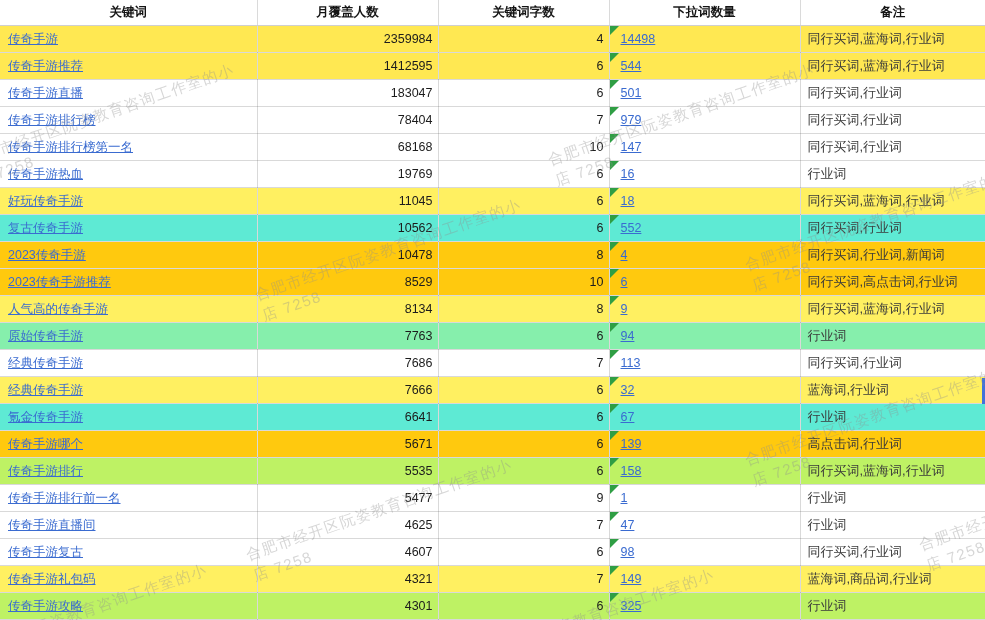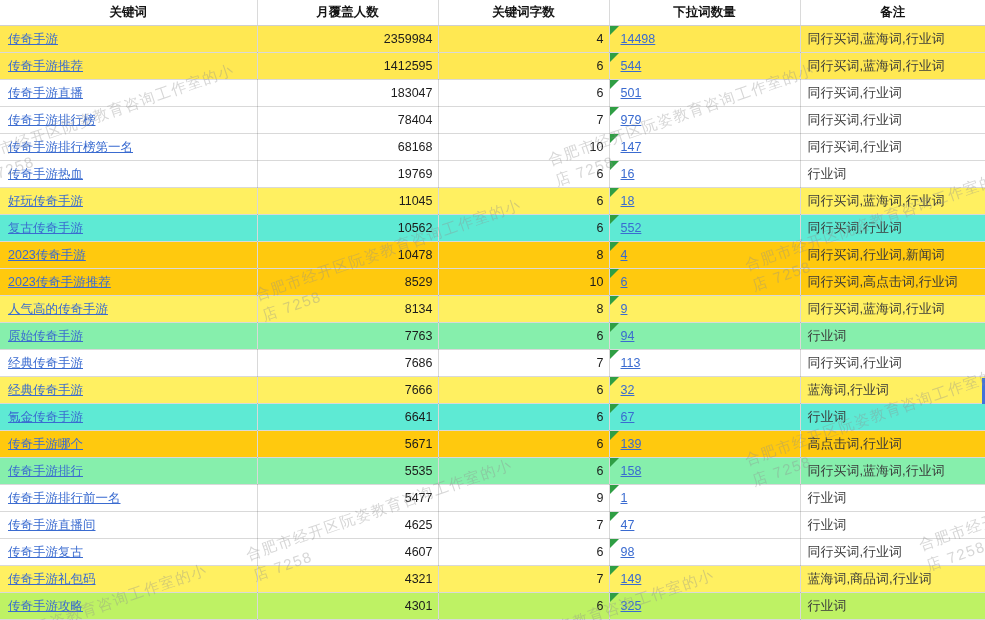--- a/index.html
+++ b/index.html
@@ -213,21 +213,21 @@
         <tr style="background: rgb(255, 201, 14);">
     <td class="c-kw"><a class="lnk">传奇手游哪个</a></td>
     <td class="c-num">5671</td>
     <td class="c-num">6</td>
     <td class="c-dd">
       <span class="tri"></span>
       <a class="lnk">139</a>
     </td>
     <td class="c-remark">高点击词,行业词</td>
   </tr>
-        <tr style="background: #86efac;">
+        <tr style="background: #bef264;">
     <td class="c-kw"><a class="lnk">传奇手游排行</a></td>
     <td class="c-num">5535</td>
     <td class="c-num">6</td>
     <td class="c-dd">
       <span class="tri"></span>
       <a class="lnk">158</a>
     </td>
     <td class="c-remark">同行买词,蓝海词,行业词</td>
   </tr>
         <tr style="background: rgb(255, 255, 255);">

